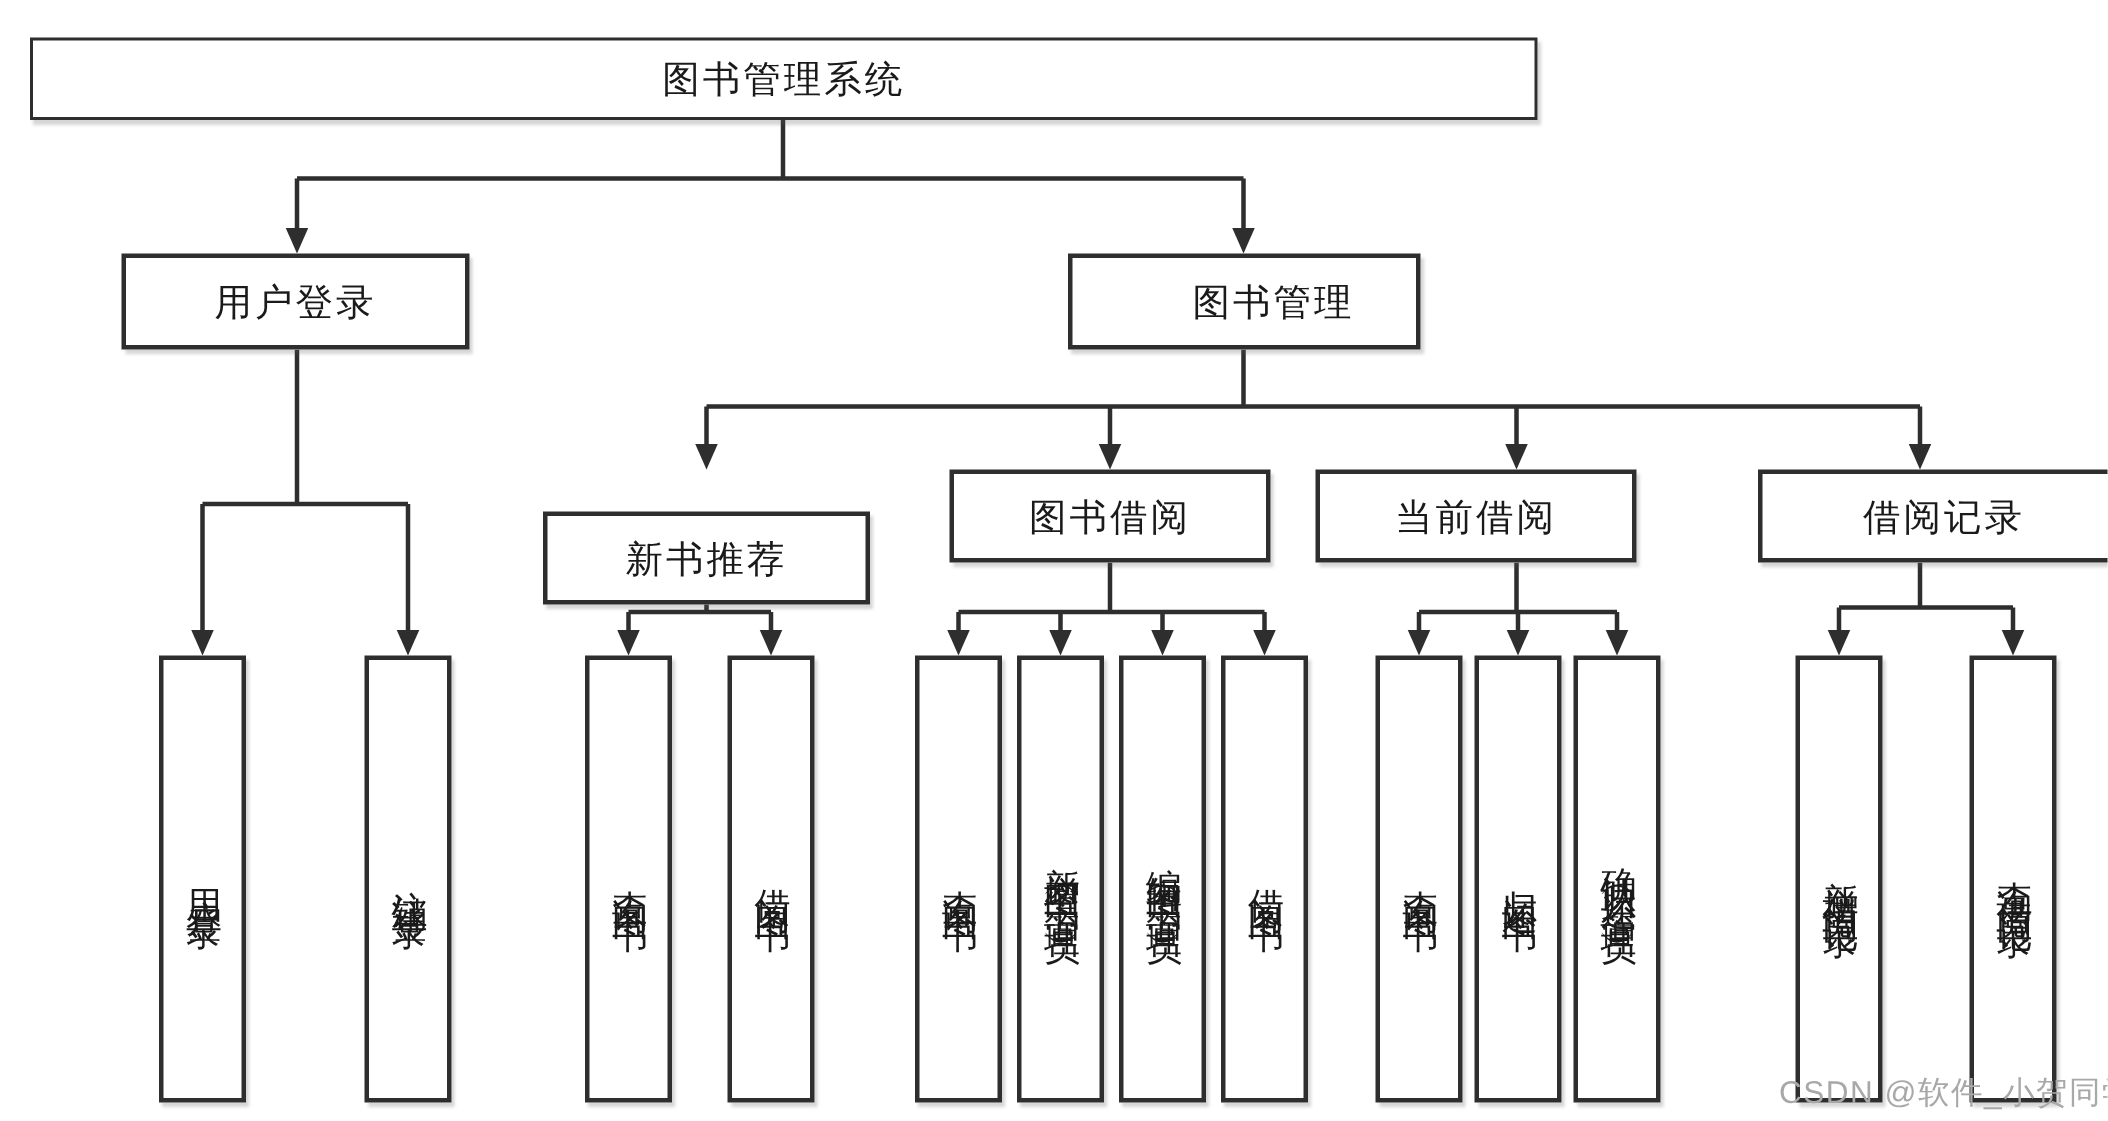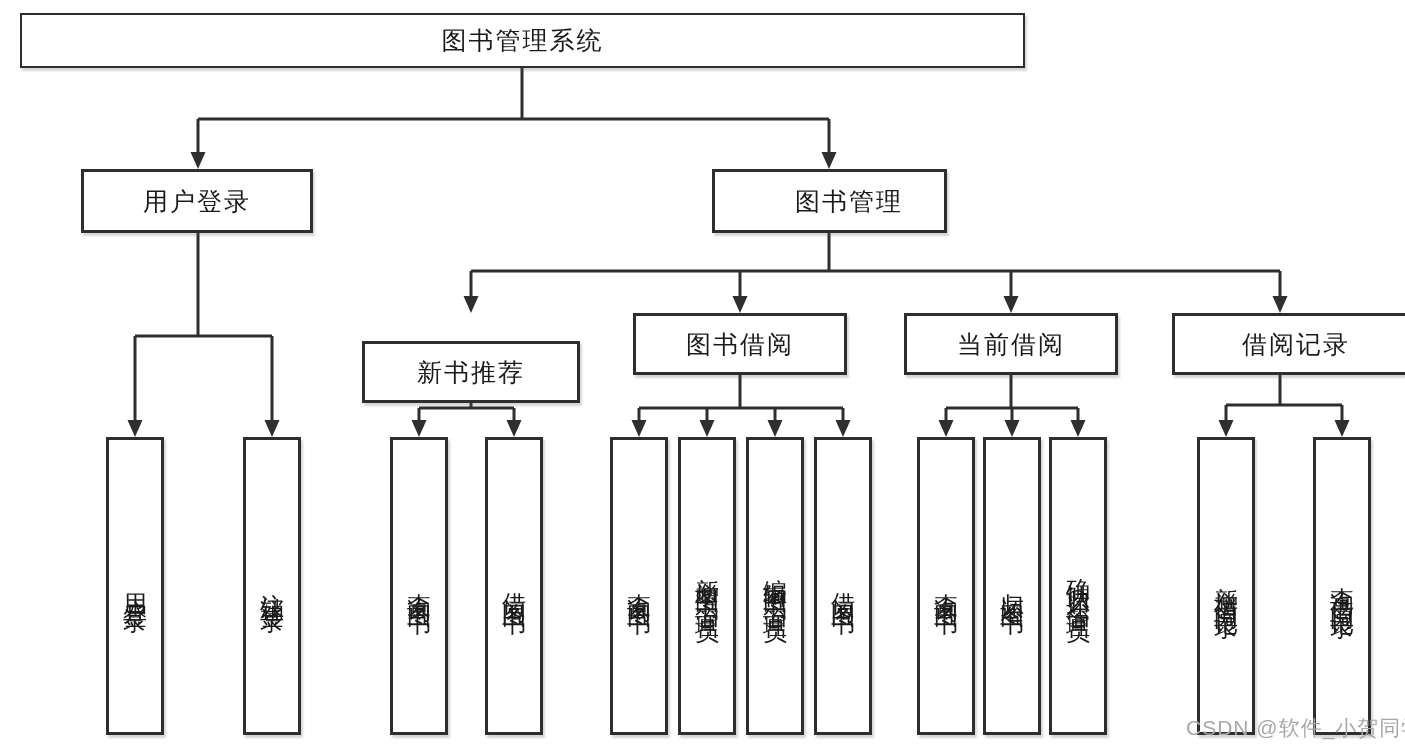--- a/index.html
+++ b/index.html
@@ -17,21 +17,21 @@
   .arrow-fill { fill: var(--line, #2e2e2e); stroke: none; }
   .node {
     position: absolute; z-index: 2;
     background: var(--background, #ffffff);
     border: 3px solid var(--box-border, #2e2e2e);
     display: flex; align-items: center; justify-content: center;
     font-size: 25px; letter-spacing: 2px;
     box-shadow: 2px 3px 2px rgba(90,90,90,0.25);
     white-space: nowrap;
   }
-  .node.root { border-width: 2px; }
+  .node.root { border-width: 2px; margin-top: 12px; }
   .leaf {
     position: absolute; z-index: 2;
     width: 58px; height: 298px; top: 437px;
     background: var(--background, #ffffff);
     border: 3px solid var(--box-border, #2e2e2e);
     display: flex; align-items: center; justify-content: center;
     box-shadow: 2px 3px 2px rgba(90,90,90,0.25);
   }
   .leaf .vtext {
     writing-mode: vertical-rl;
@@ -93,21 +93,21 @@
     <polygon class="arrow-fill" points="1334.5,420 1349.5,420 1342,437"></polygon>
   </svg>
 
   <div class="node root" style="left:20px; top:13px; width:1005px; height:55px;">图书管理系统</div>
 
   <div class="node" style="left:81px; top:169px; width:232px; height:64px;">用户登录</div>
   <div class="node" style="left:712px; top:169px; width:235px; height:64px;padding-left:39px;">图书管理</div>
 
   <div class="node" style="left:362px; top:313px; width:218px; height:62px;margin-top:28px;">新书推荐</div>
   <div class="node" style="left:633px; top:313px; width:214px; height:62px;text-align:center;">图书借阅</div>
-  <div class="node" style="left:904px; top:313px; width:214px; height:62px;">当前借阅</div>
+  <div class="node" style="left:877px; top:313px; width:214px; height:62px;">当前借阅</div>
   <div class="node" style="left:1172px; top:313px; width:248px; height:62px;">借阅记录</div>
 
   <div class="leaf" style="left:106px;">
     <span class="vtext">用户登录</span>
   </div>
   <div class="leaf" style="left:243px;">
     <span class="vtext">注销登录</span>
   </div>
   <div class="leaf" style="left:390px;">
     <span class="vtext">查询图书</span>

